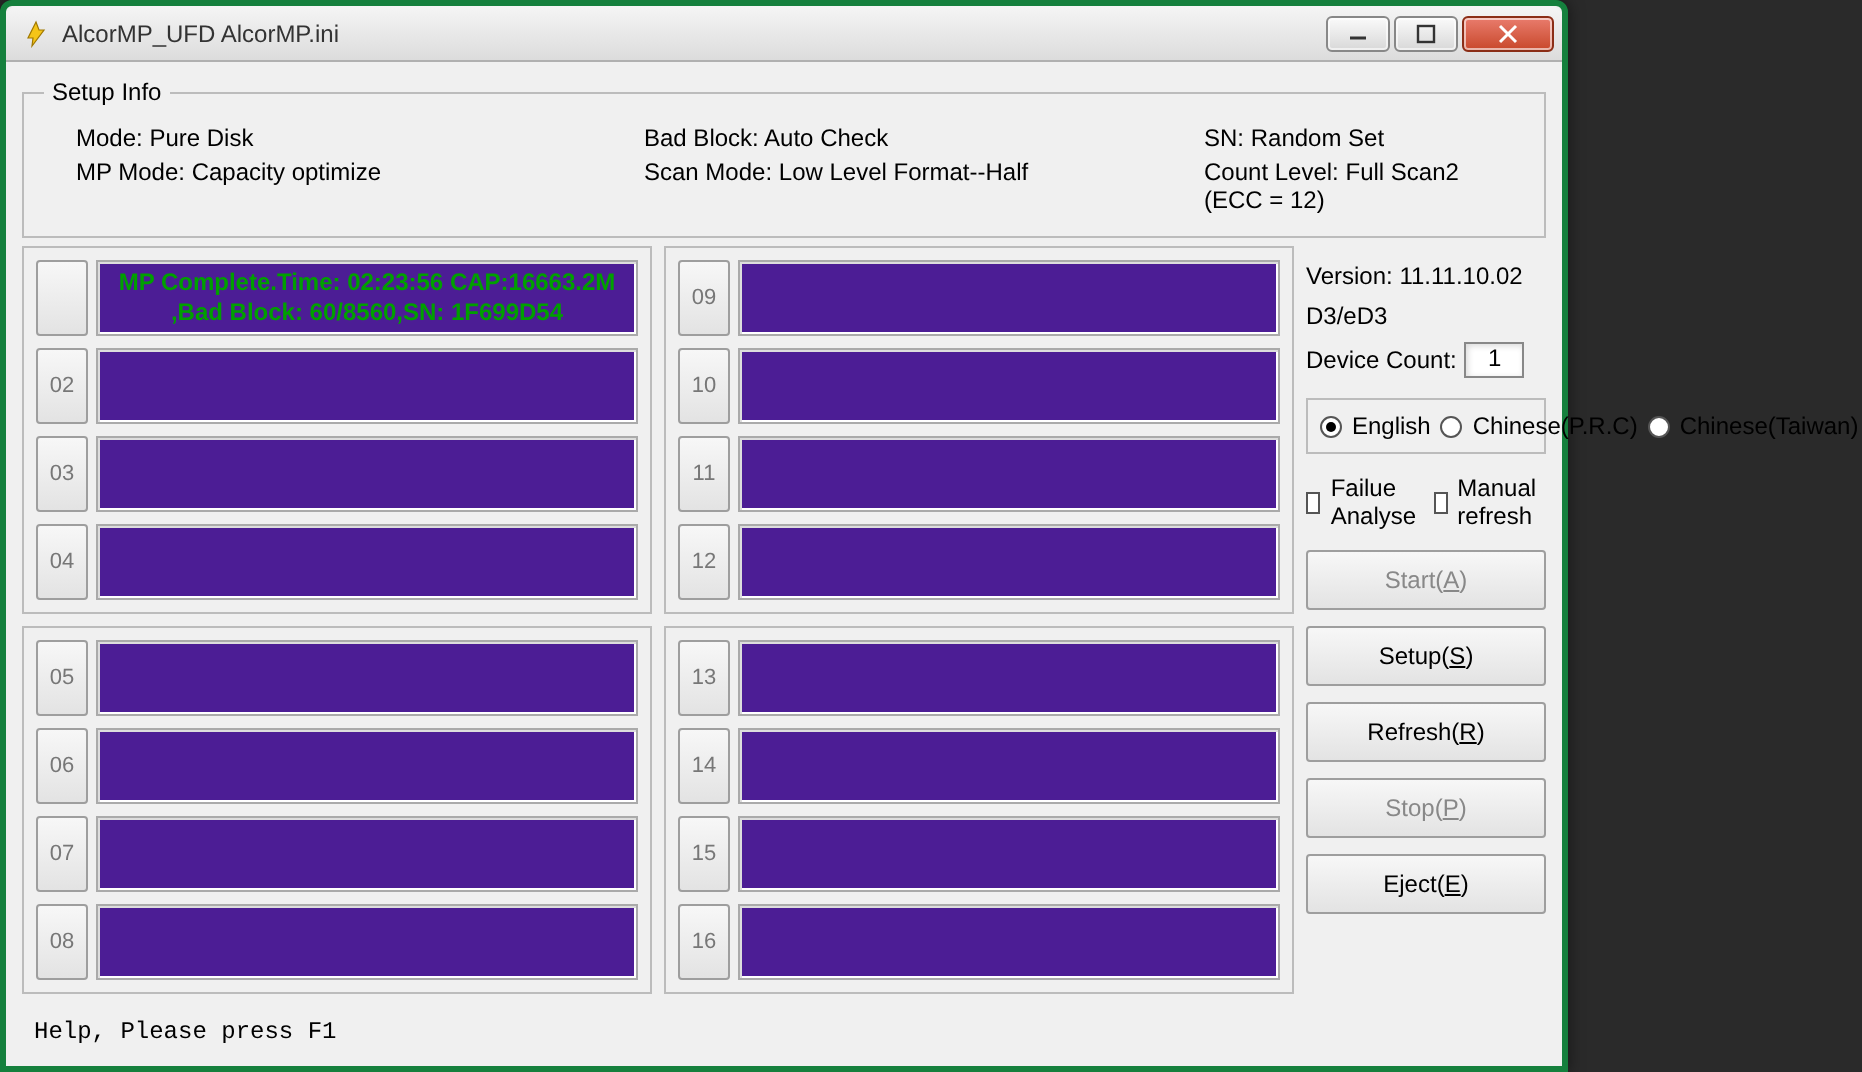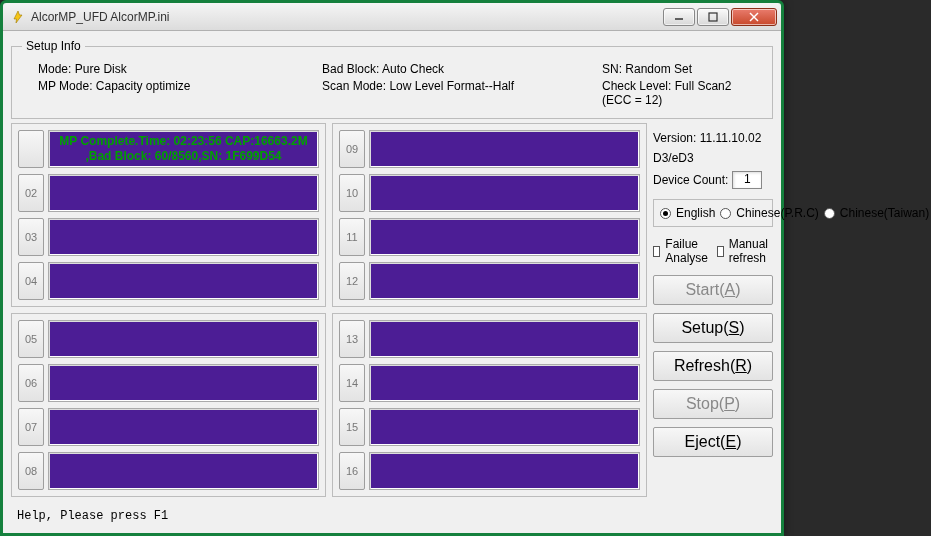--- a/index.html
+++ b/index.html
@@ -179,21 +179,21 @@
   .cbox {
     width: 11px; height: 11px; border: 1px solid #555; background:#fff;
   }
   .btn {
     height: 30px;
     border: 1px solid #9e9e9e;
     background: linear-gradient(#f7f7f7, #e3e3e3);
     border-radius: 2px;
     margin: 4px 0;
     display:flex; align-items:center; justify-content:center;
-    font-size: 16px;
+    font-size: 12px;
   }
   .btn.disabled { color: #888; }
   .btn .ul { text-decoration: underline; }
   .footer {
     margin-top: 4px;
     font-size: 12px;
     padding: 2px 6px;
     font-family: Liberation Mono, monospace;
   }
 </style>
@@ -232,21 +232,21 @@
     <fieldset class="setup">
       <legend>Setup Info</legend>
       <div class="inforow">
         <div><span>Mode:</span> <span>Pure Disk</span></div>
         <div><span>Bad Block:</span> <span>Auto Check</span></div>
         <div><span>SN:</span> <span>Random Set</span></div>
       </div>
       <div class="inforow">
         <div><span>MP Mode:</span> <span>Capacity optimize</span></div>
         <div><span>Scan Mode:</span> <span>Low Level Format--Half</span></div>
-        <div><span>Check Level:</span> <span>Full Scan2 (ECC = 12)</span></div>
+        <div><span>Count Level:</span> <span>Full Scan2 (ECC = 12)</span></div>
       </div>
     </fieldset>
 
     <div class="main">
 
       <div class="slots-col">
         <div class="slot-group">
           <div class="slot-row">
             <div class="slot-btn"></div>
             <div class="slot-box green">

